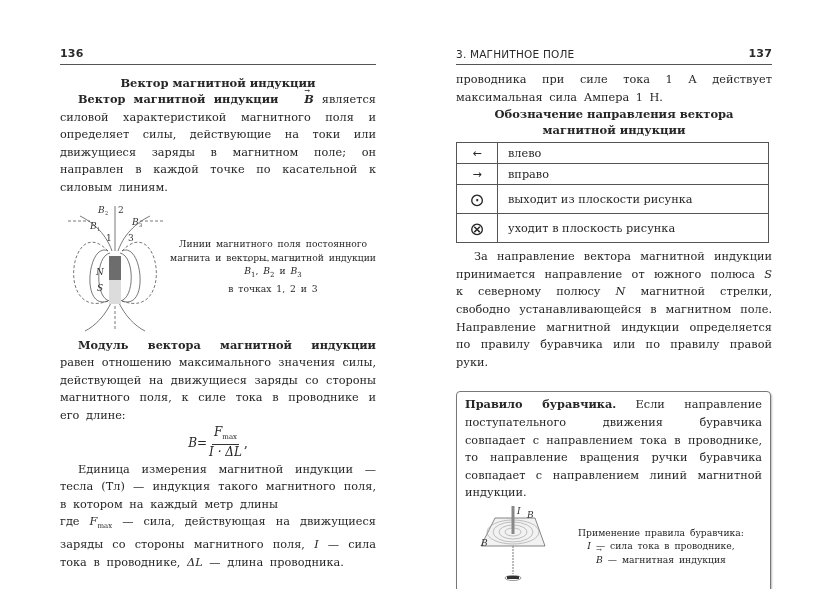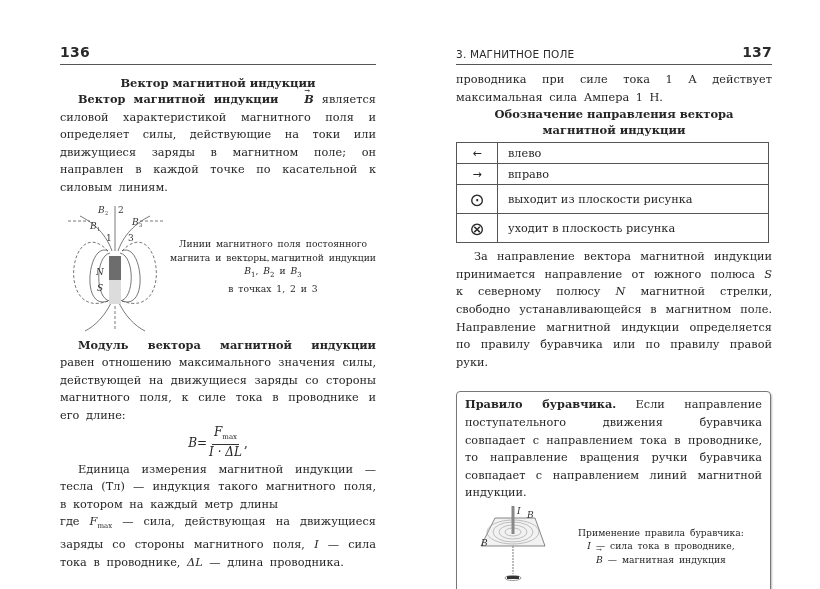--- a/index.html
+++ b/index.html
@@ -8,21 +8,21 @@
     font-family: "DejaVu Serif", serif; color: #262626;
   }
   .page { position: absolute; top: 46px; width: 316px; }
   .page.left { left: 60px; }
   .page.right { left: 456px; }
   .running-head {
     display: flex; justify-content: space-between; align-items: flex-end;
     font-family: "DejaVu Sans", sans-serif; font-size: 10.5px; letter-spacing: 0.2px;
     color: #2a2a2a; border-bottom: 1px solid #555; padding-bottom: 4px; height: 14px;
   }
-  .running-head .pnum { font-weight: bold; font-size: 14px; }
+  .running-head .pnum { font-weight: bold; font-size: 11px; }
   .body-text { font-size: 11.3px; line-height: 17.6px; text-align: justify; word-spacing: 3px; }
   .indent { text-indent: 18px; }
   .heading-c { text-align: center; font-weight: bold; font-size: 11.5px; line-height: 16px; }
   .b { font-weight: bold; }
   .it { font-style: italic; }
   p { margin: 0; }
   .vec { position: relative; display: inline-block; }
   .vec::before { content: "\2192"; position: absolute; top: -9px; left: 0; font-size: 7px; }
   sub { font-size: 7px; }
   .figure-row { display: flex; align-items: center; height: 132px; margin: 4px 0 4px 0; }

